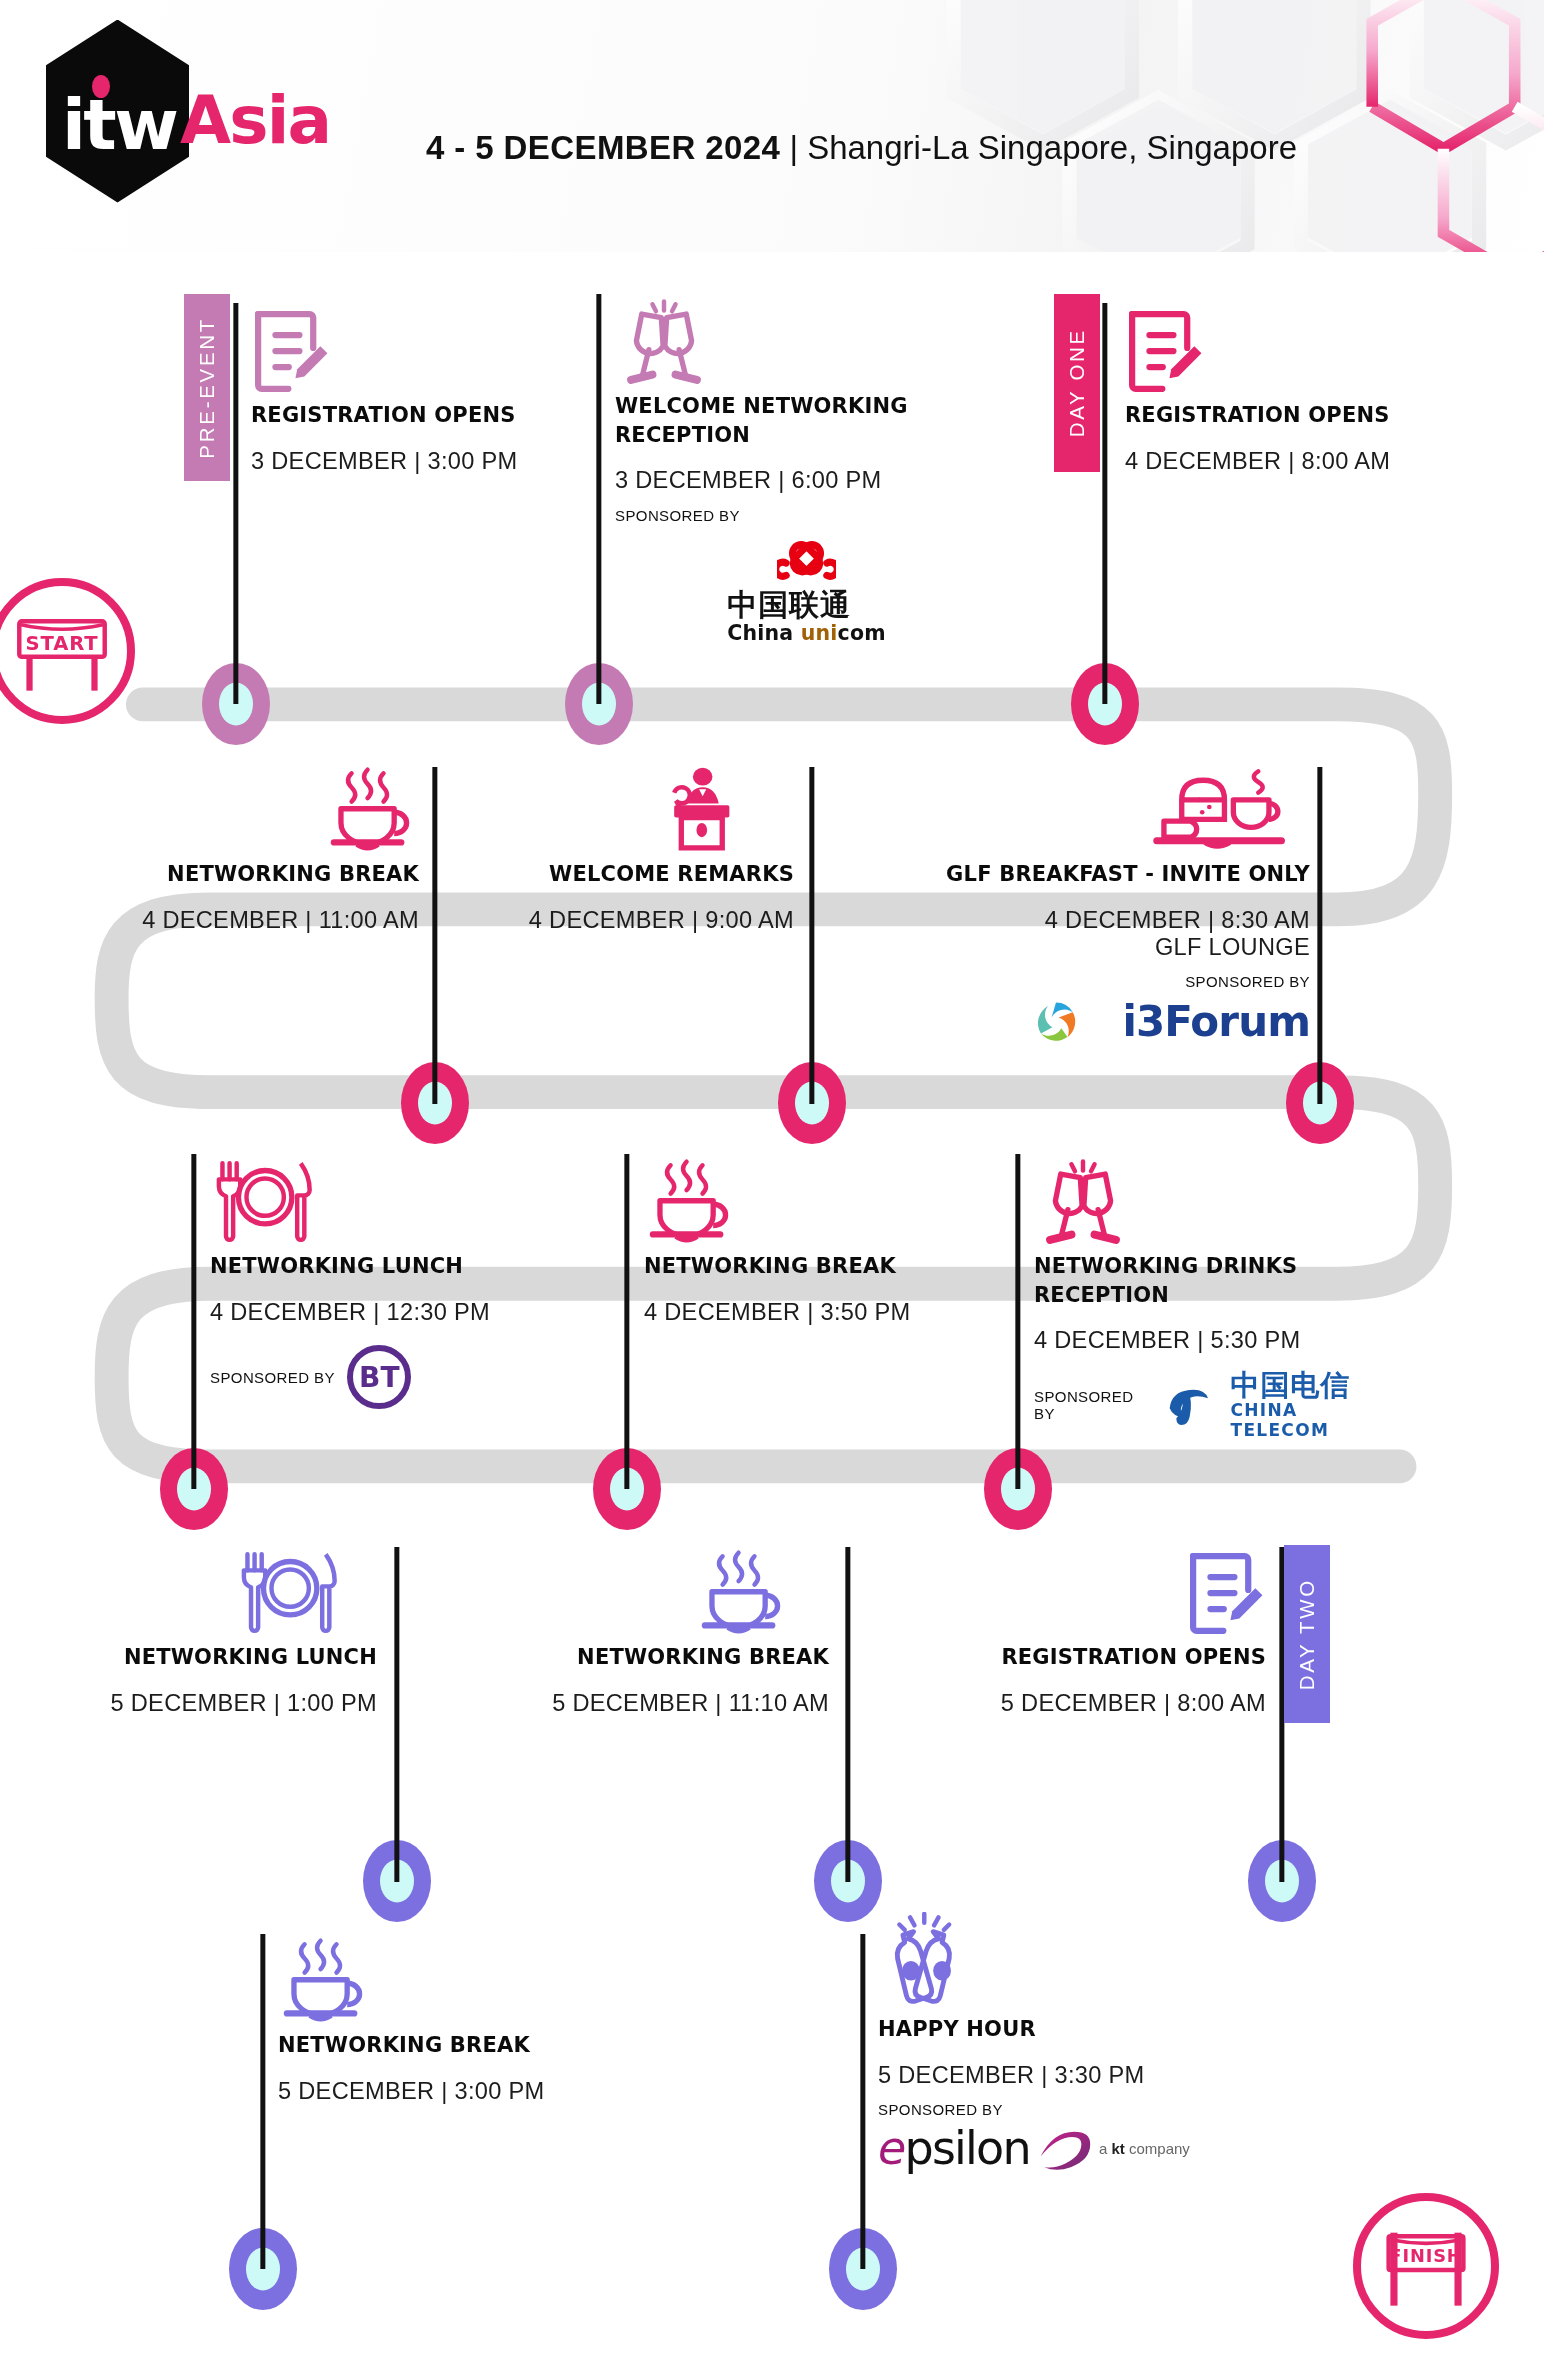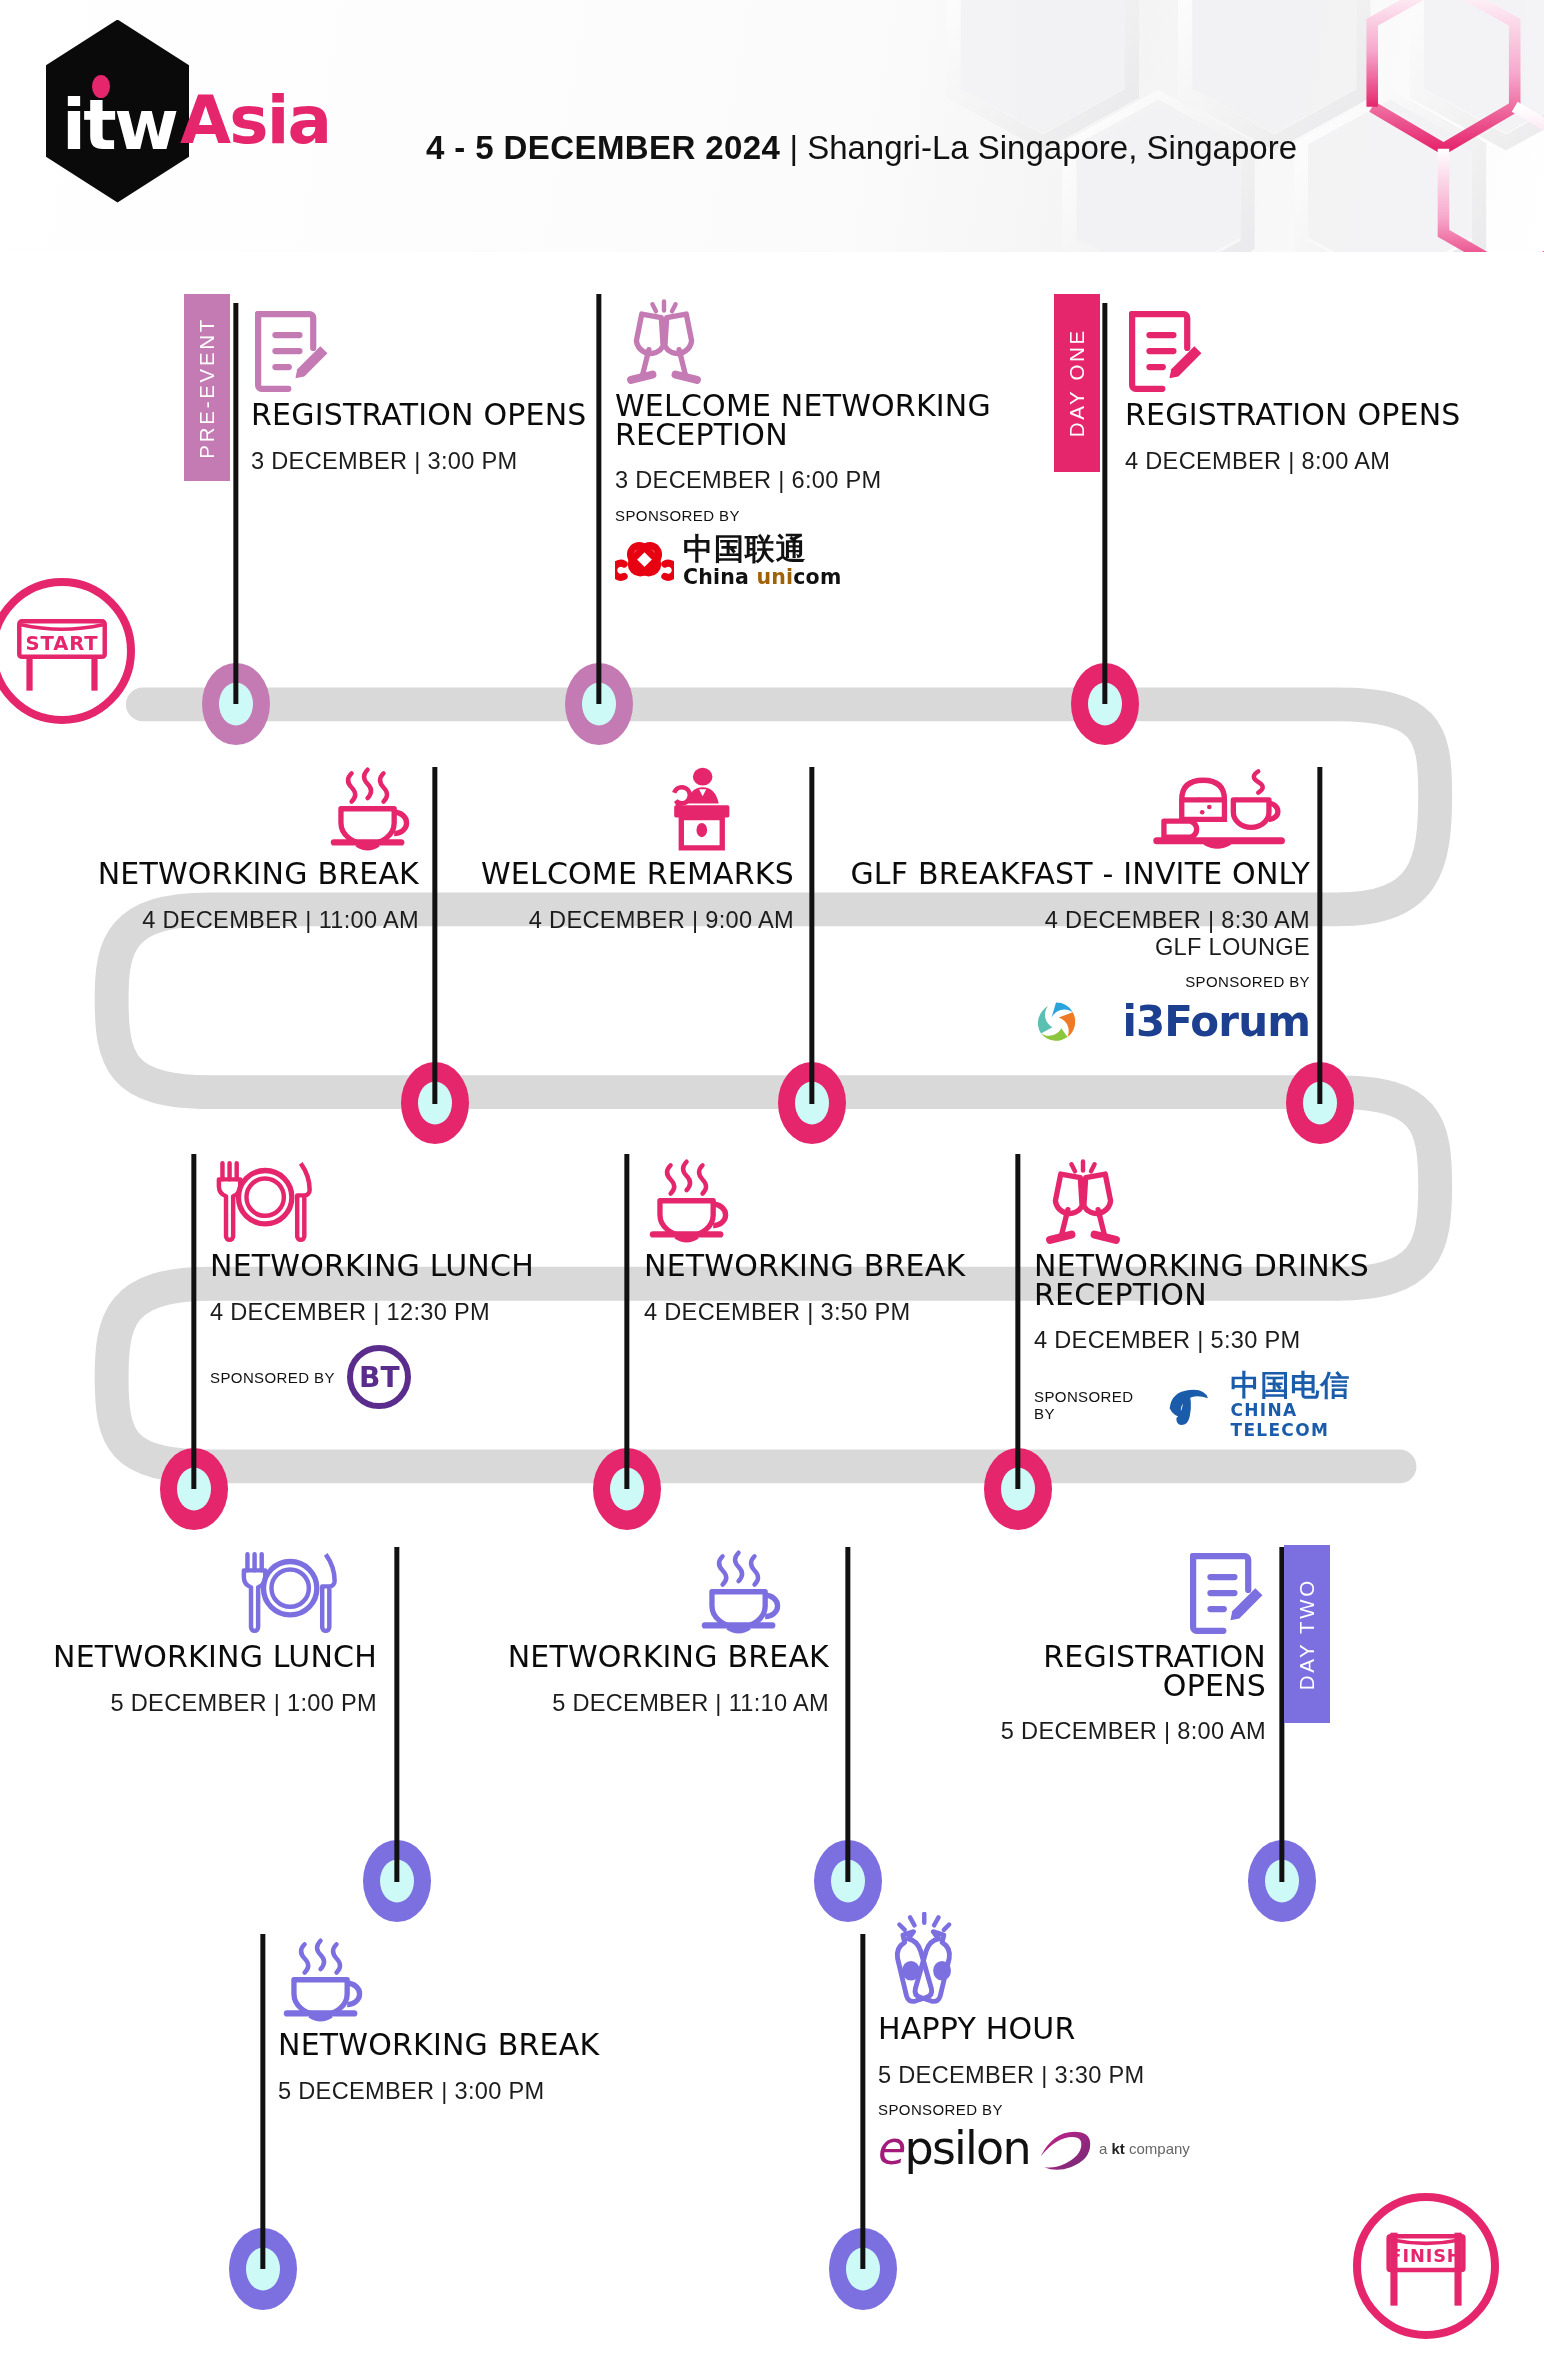--- a/index.html
+++ b/index.html
@@ -44,21 +44,21 @@
           transform:translate(-50%,-50%); }
   .node .inner { position:absolute; left:50%; top:50%; transform:translate(-50%,-50%);
           width:34px; height:43px; border-radius:50%; background:#CDFAF7; }
 
   
   .stem { position:absolute; width:5.3px; background:#111; transform:translateX(-50%); }
 
   
   .ev { position:absolute; }
   .ev .icon { height:93px; margin-bottom:5.3px; display:flex; align-items:flex-end; }
-  .ev .ttl { font-weight:400; font-size:30px; color:#0b0b0b; letter-spacing:0.2px;
+  .ev .ttl { font-weight:700; font-size:21px; color:#0b0b0b; letter-spacing:0.2px;
              line-height:28.5px; font-family:"DejaVu Sans", sans-serif; }
   .ev .dt  { font-weight:400; font-size:23.6px; color:#1c1c1c; margin-top:18px;
              letter-spacing:0.3px; font-family:"Liberation Sans", sans-serif; }
   .ev .dt2 { font-weight:400; font-size:23.6px; color:#1c1c1c;
              letter-spacing:0.3px; font-family:"Liberation Sans", sans-serif; }
   .ev .spons { font-size:15px; color:#111; letter-spacing:0.4px; margin-top:12.5px;
                font-family:"Liberation Sans", sans-serif; }
   .align-r { text-align:right; }
   .align-l { text-align:left; }
 
@@ -70,21 +70,21 @@
                   font-family:"Liberation Sans", sans-serif; }
 
   
   .endcap { position:absolute; width:146px; height:146px; border-radius:50%;
             border:8px solid #E5266D; background:#fff;
             transform:translate(-50%,-50%); display:flex;
             align-items:center; justify-content:center; }
 
   
   .sponsor-row { display:flex; align-items:center; gap:12.5px; }
-  .lg-unicom  { display:flex; align-items:center; gap:9px; }
+  .lg-unicom  { display:flex; align-items:center; gap:3px;flex-direction:column; }
   .uni-text-cn{ font-size:30px; font-weight:800; color:#111; letter-spacing:0.9px;
                 font-family:"DejaVu Sans", sans-serif; line-height:32px;}
   .uni-text-en{ font-size:20.5px; font-weight:700; color:#111; letter-spacing:0.2px;
                 font-family:"DejaVu Sans", sans-serif;}
   .uni-text-en .r{ color:#a16207; }
   .lg-i3 { display:flex; align-items:center; gap:7.1px; }
   .i3-word { font-size:42px; font-weight:700; color:#1d3f8f; letter-spacing:-0.9px;
              font-family:"DejaVu Sans", sans-serif;margin-left:36px; }
   .lg-bt { width:64px; height:64px; border-radius:50%; border:6.2px solid #5A2D8C;
            display:flex; align-items:center; justify-content:center;

